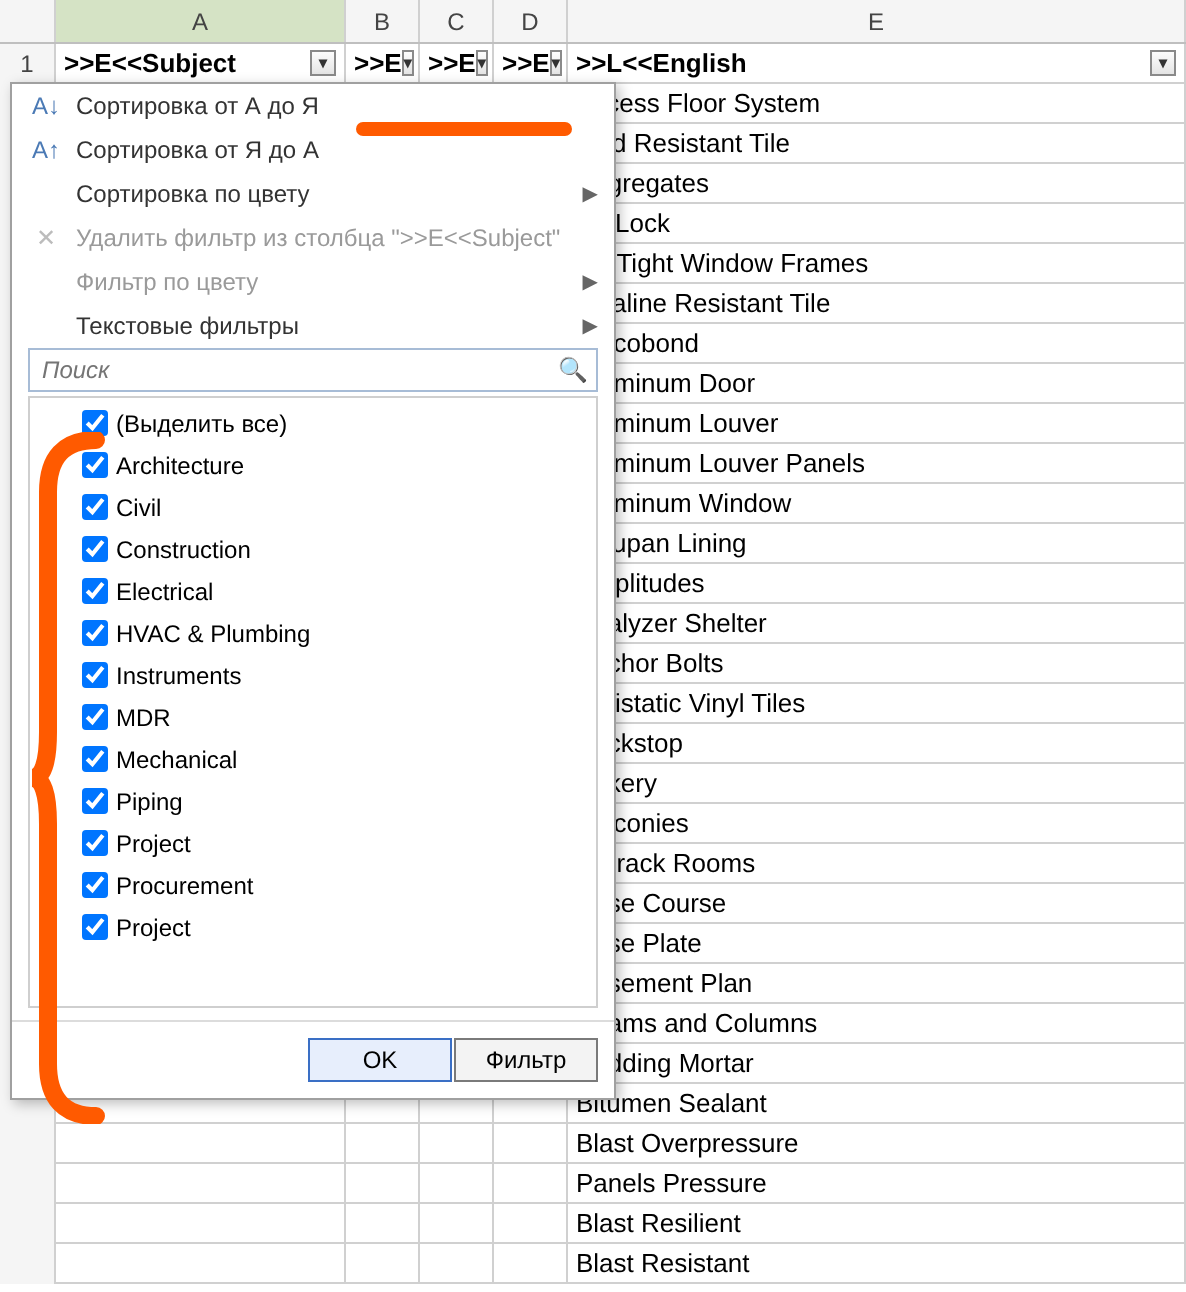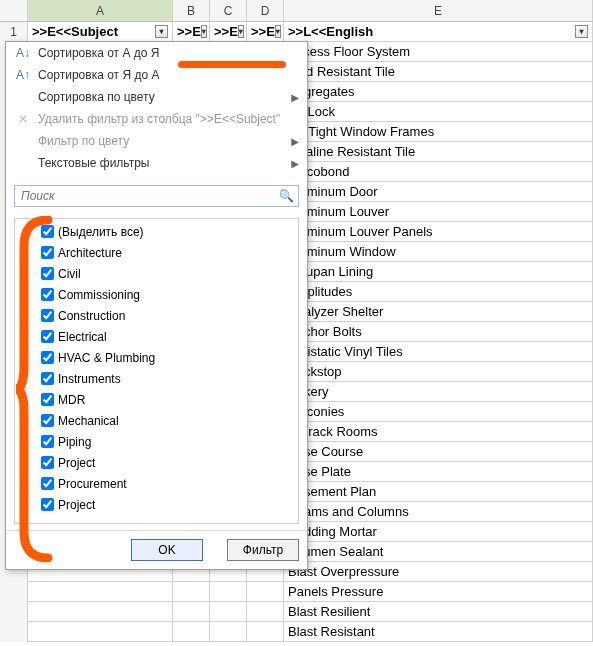--- a/index.html
+++ b/index.html
@@ -86,39 +86,39 @@
     display:flex;align-items:center;
     padding: 4px 8px;
     color:#333;
     cursor:pointer;
   }
   .dd-item.disabled { color:#9a9a9a; cursor:default; }
   .dd-icon { width:18px;display:inline-flex;justify-content:center;margin-right:6px;color:#4b7ab5;}
   .dd-item.disabled .dd-icon{color:#bcbcbc;}
   .dd-sub { margin-left:auto;color:#666;font-size:10px; }
   .dd-search {
-    margin: 11px 8px;
+    margin: 0 8px;
     border:1px solid #a7bcd6;
     display:flex;align-items:center;
     padding:2px 4px;
     justify-content:center;
   }
   .dd-search input{border:none;outline:none;flex:1;font-size:12px;font-style:italic;color:#777;background:transparent;}
   .dd-search .mag{color:#3a78c5;}
   .chk-area{
     margin:2px 8px;
     border:1px solid #cfcfcf;
     height:306px;
     overflow:auto;
     padding:2px 0;
   }
   .chk-row{display:flex;align-items:center;padding:1px 4px 1px 22px;font-size:12px;}
   .chk-row input{margin-right:4px;}
   .dd-btns{
-    display:flex;justify-content:flex-end;gap:24px;
+    display:flex;justify-content:flex-end;gap:1px;
     padding:8px;border-top:1px solid #dcdcdc;margin-top:6px;
   }
   .dd-btn{
     width:72px;height:22px;font-size:12px;
     border:1px solid #7a7a7a;
     display:flex;align-items:center;justify-content:center;cursor:pointer;
   }
   .dd-btn.primary{background:#e7eefc;border:1px solid #3a6fc5;}
   .dd-btn.secondary{background:#f3f3f3;}
   
@@ -450,24 +450,20 @@
         <div class="chk-row">
           <input type="checkbox" checked="" style="">
           <span>Architecture</span>
         </div>
         <div class="chk-row">
           <input type="checkbox" checked="" style="">
           <span>Civil</span>
         </div>
         <div class="chk-row">
           <input type="checkbox" checked="" style="">
-          <span>Commissioning</span>
-        </div>
-        <div class="chk-row">
-          <input type="checkbox" checked="" style="">
           <span>Construction</span>
         </div>
         <div class="chk-row">
           <input type="checkbox" checked="" style="">
           <span>Electrical</span>
         </div>
         <div class="chk-row">
           <input type="checkbox" checked="" style="">
           <span>HVAC &amp; Plumbing</span>
         </div>

